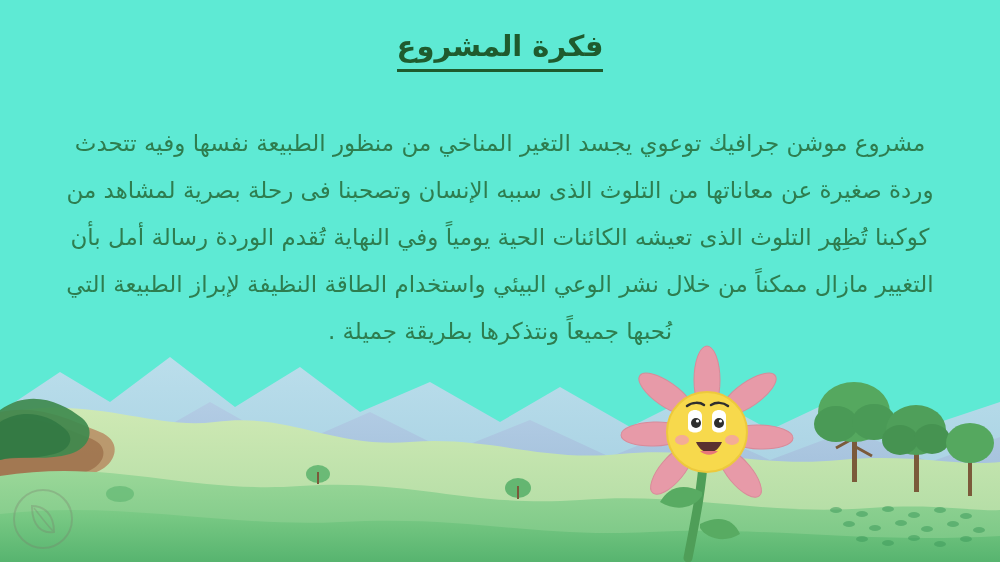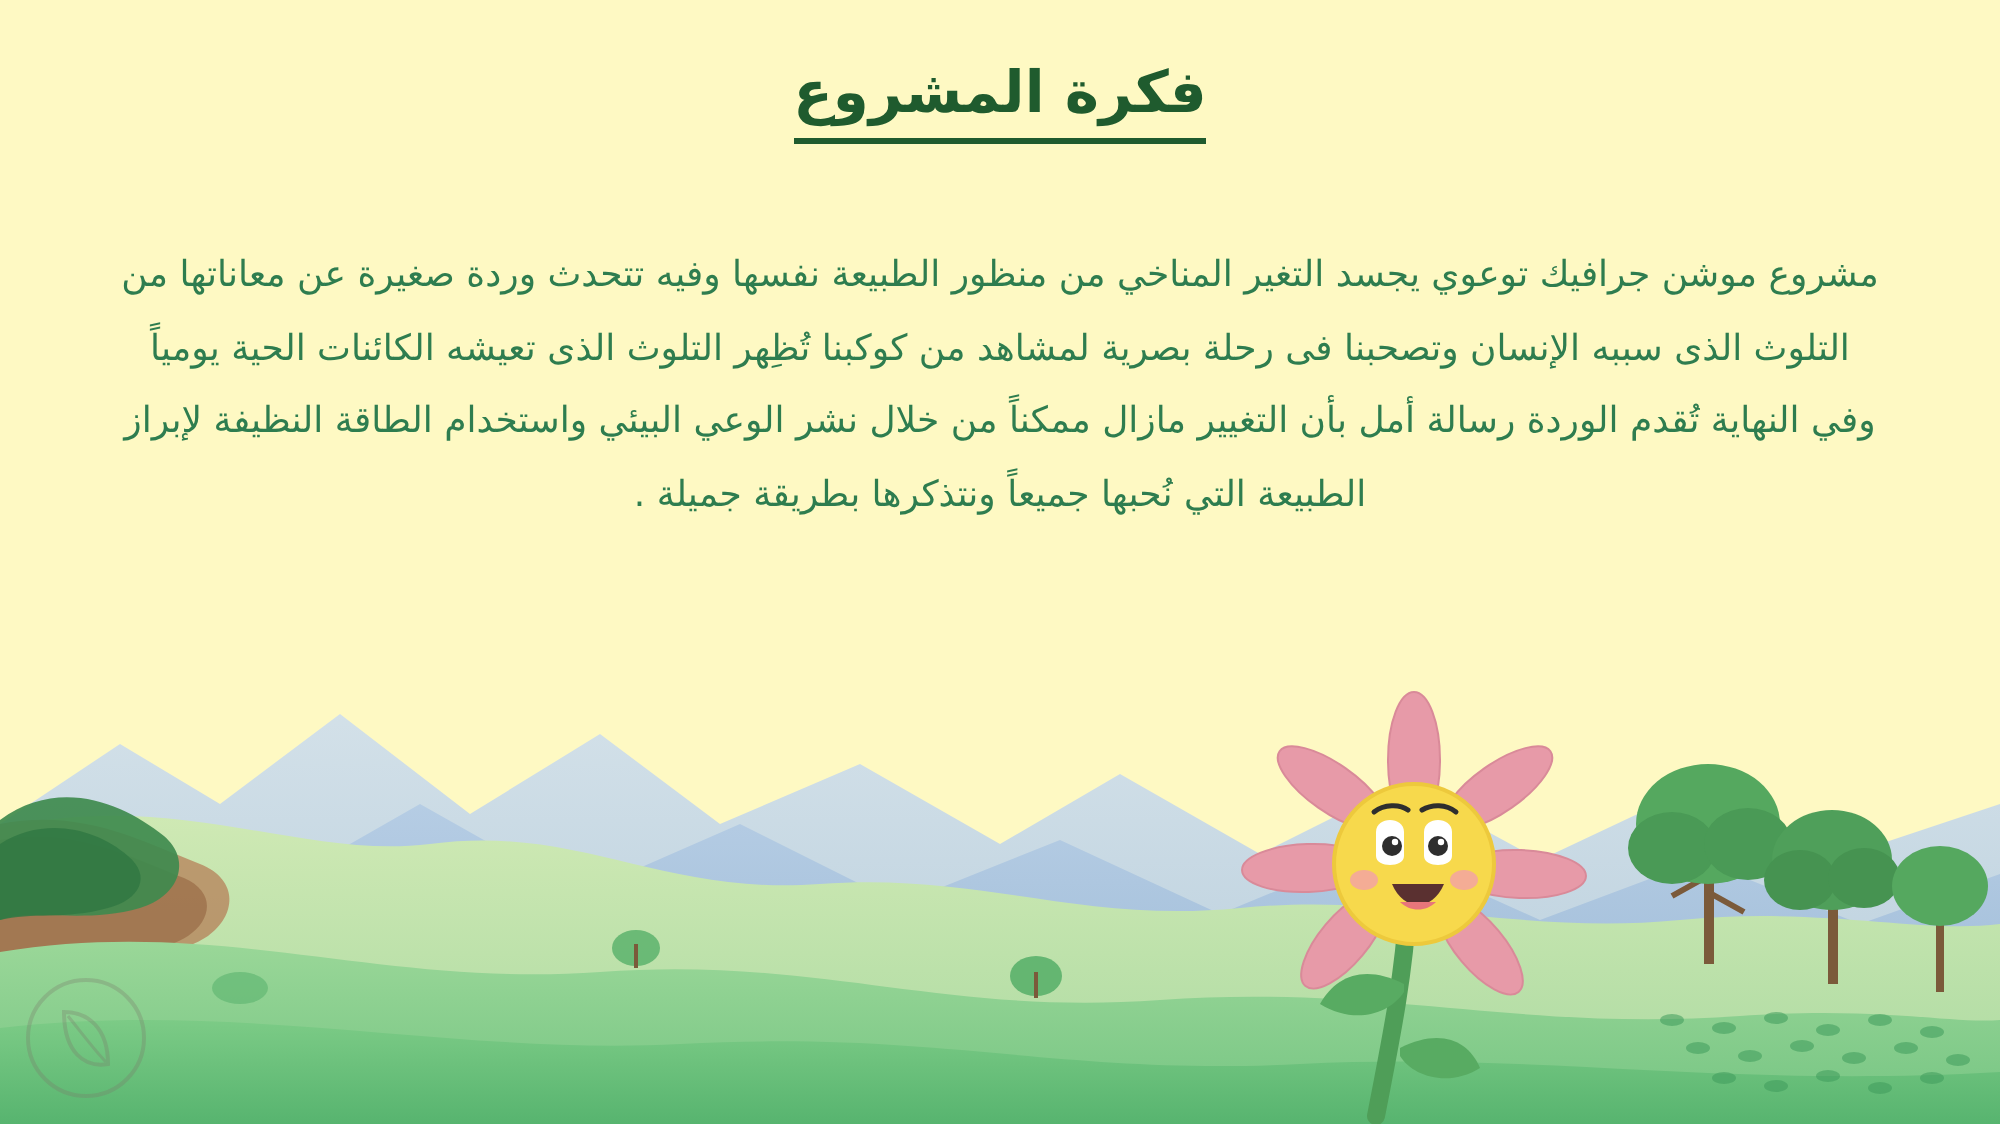--- a/index.html
+++ b/index.html
@@ -12,21 +12,21 @@
 
   body {
     font-family: "DejaVu Sans", "Liberation Sans", sans-serif;
     background: #fdfbe9;
   }
 
   .slide {
     position: relative;
     width: 1000px;
     height: 562px;
-    background: #fef9c3;
+    background: #5eead4;
     overflow: hidden;
   }
 
   
   .content {
     position: absolute;
     top: 0;
     left: 0;
     width: 1000px;
     z-index: 40;
@@ -41,21 +41,21 @@
     letter-spacing: 0px;
     display: inline-block;
     border-bottom: 3px solid #1f5b2e;
     padding-bottom: 3px;
     line-height: 1.3;
     direction: rtl;
   }
 
   .body-text {
     margin-top: 48px;
-    font-size: 18px;
+    font-size: 23px;
     color: #2e7d4f;
     line-height: 2.05;
     direction: rtl;
     padding: 0 18px;
     font-weight: 500;
   }
 
   
   .scenery {
     position: absolute;

